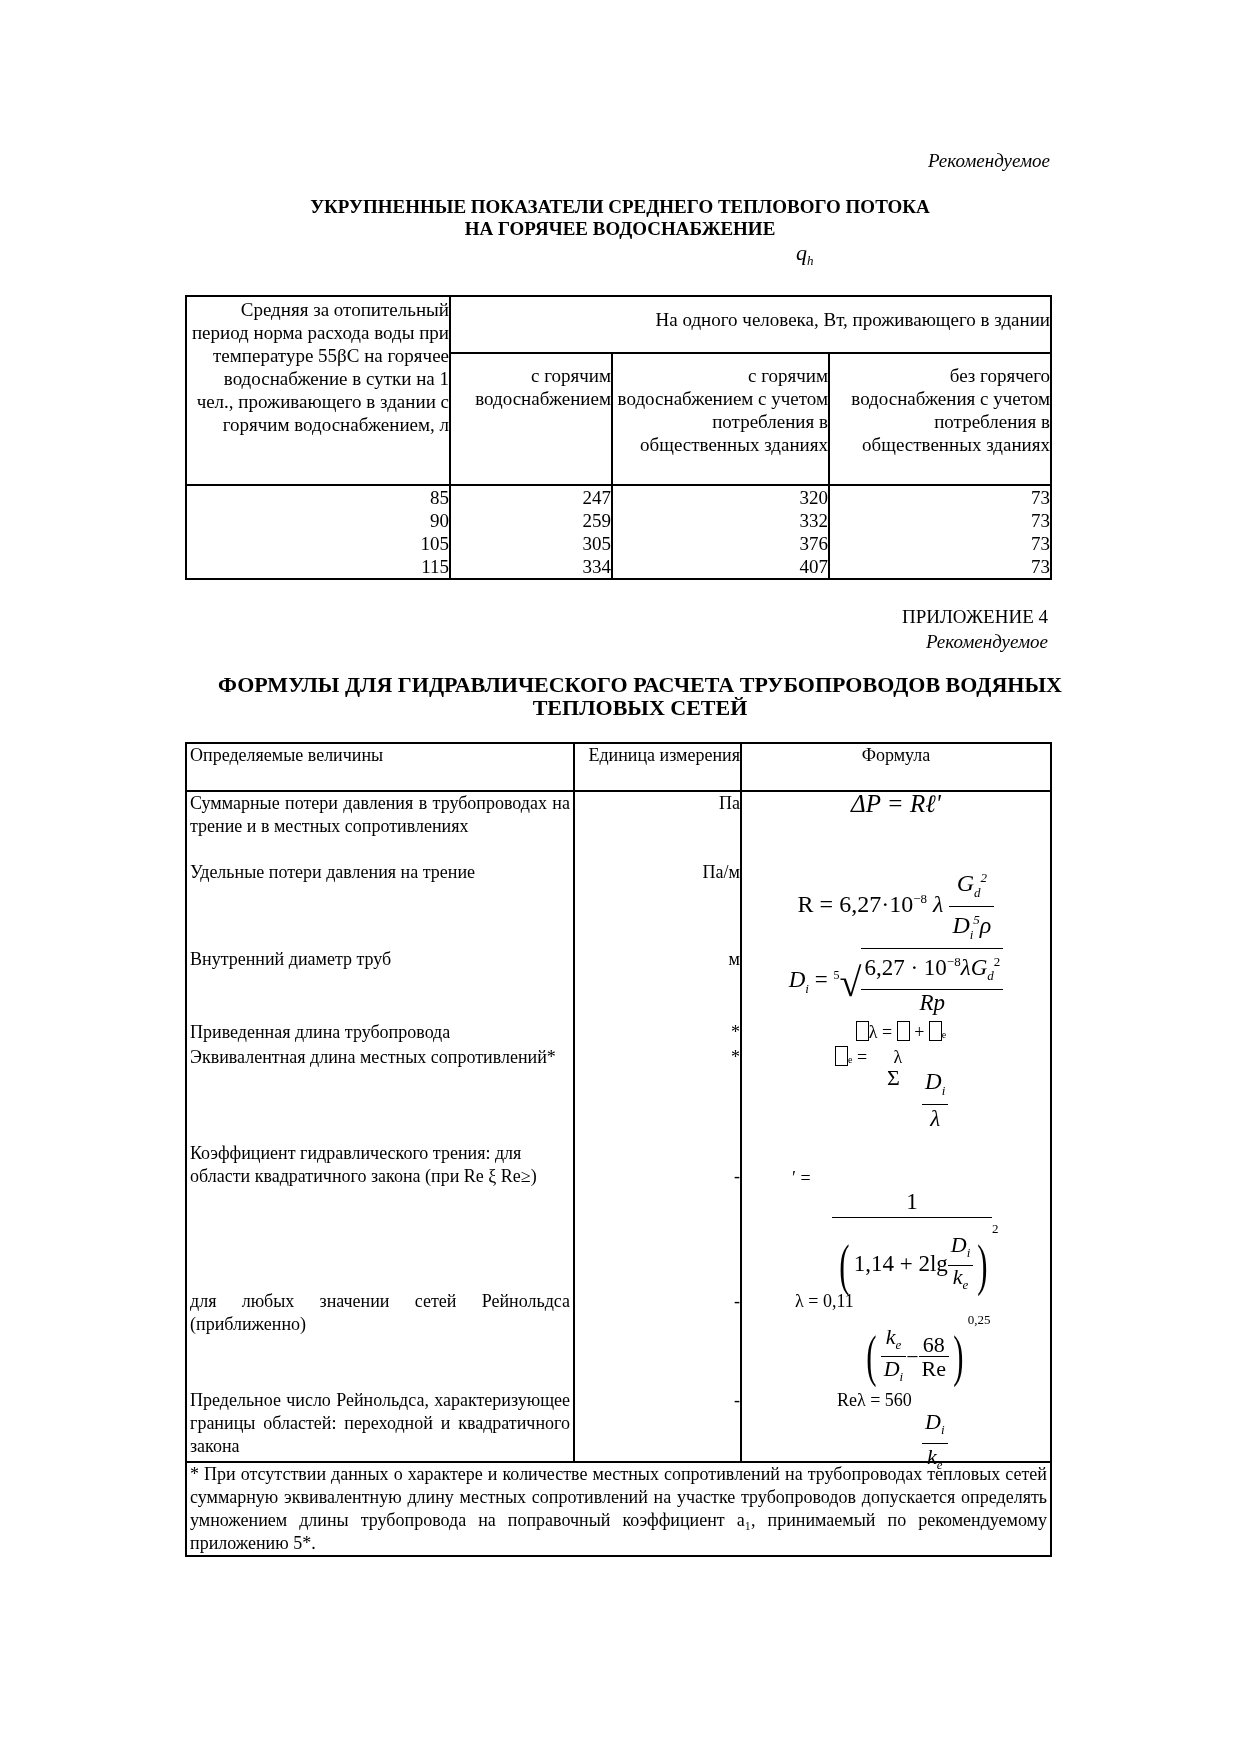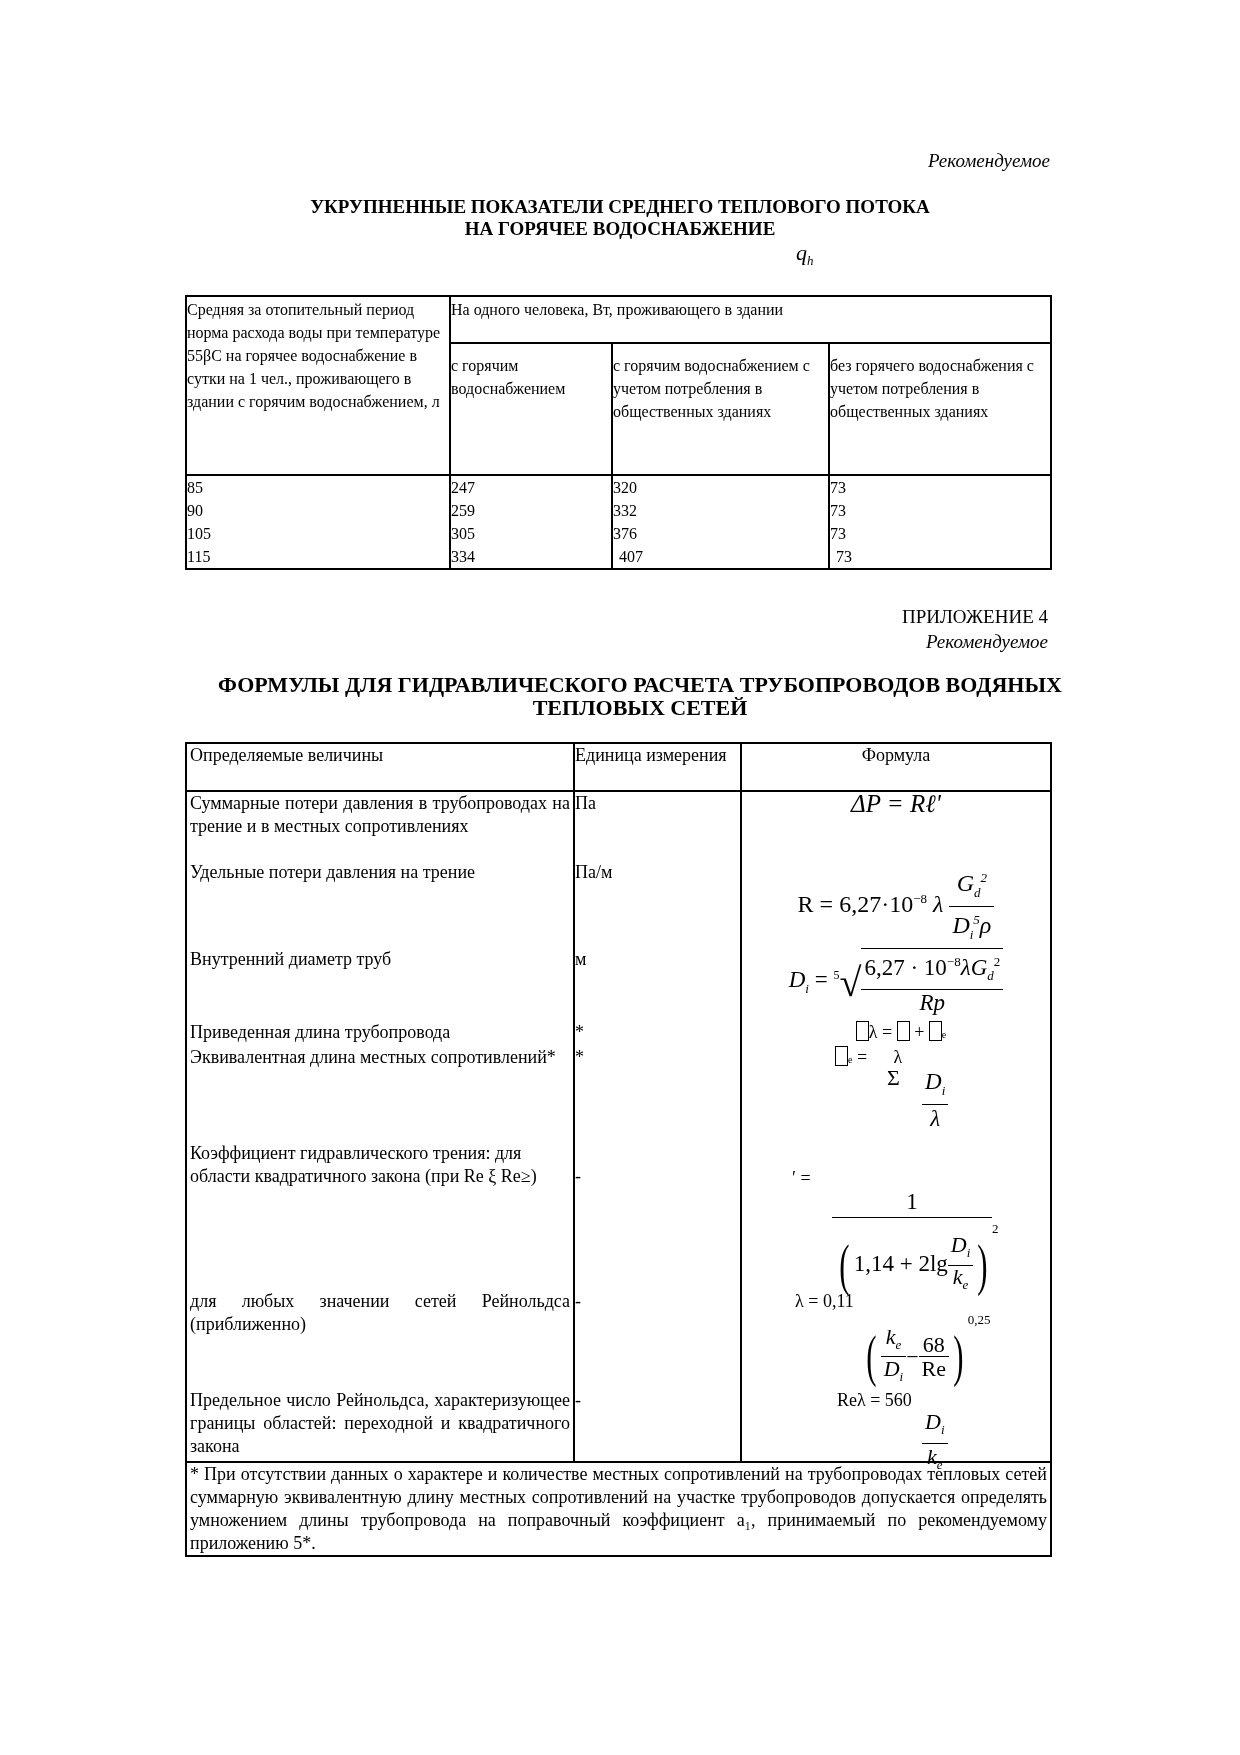--- a/index.html
+++ b/index.html
@@ -8,33 +8,33 @@
   .italic { font-style: italic; }
   .rec1 { left: 900px; top: 150px; width: 150px; text-align: right; font-style: italic; }
   .title1 { left: 200px; top: 196px; width: 840px; text-align: center; font-weight: bold; font-size: 19px; line-height: 22px; }
   .qh { left: 796px; top: 240px; font-style: italic; font-size: 22px; }
   .qh sub { font-size: 13px; }
 
   table { border-collapse: collapse; }
   td, th { border: 2px solid #000; padding: 0; vertical-align: top; font-weight: normal; }
 
   .t1 { left: 185px; top: 295px; width: 867px; }
-  .t1 td { font-size: 16px; line-height: 23px; text-align: left; }
+  .t1 td { font-size: 19px; line-height: 23px; text-align: right; }
   .t1 .hdr-left { width: 262px; height: 170px; padding-top: 1px; }
-  .t1 .hdr-top { height: 44px; padding-top: 1px; }
+  .t1 .hdr-top { height: 44px; padding-top: 11px; }
   .t1 .sub { height: 120px; padding-top: 10px; }
   .t1 .num td { border-top: 2px solid #000; line-height: 23px; padding-top: 0; }
 
   .app4 { left: 880px; top: 604px; width: 168px; text-align: right; font-size: 19px; line-height: 25px; }
   .title2 { left: 200px; top: 673px; width: 880px; text-align: center; font-weight: bold; font-size: 22px; line-height: 23px; }
 
   .t2 { left: 185px; top: 742px; width: 867px; }
   .t2 td { font-size: 18px; line-height: 23px; margin-top: 28px; }
   .t2 .c1 { width: 380px; text-align: justify; padding: 0 3px; }
-  .t2 .c2 { width: 165px; text-align: left; }
+  .t2 .c2 { width: 165px; text-align: right; }
   .t2 .c3 { text-align: center; position: relative; }
   .t2 .nob { border-top: none; border-bottom: none; }
   .t2 .foot { text-align: justify; padding: 0 3px; text-align-last: left; }
 
   .math { font-family: "Liberation Serif", serif; font-style: italic; }
   .frac { display: inline-block; vertical-align: middle; text-align: center; }
   .frac .n { display: block; border-bottom: 1.5px solid #000; padding: 0 3px; }
   .frac .d { display: block; padding: 0 3px; }
   .paren { font-size: 56px; font-style: normal; vertical-align: middle; font-weight: 100; transform: scaleX(0.55); display: inline-block; }
   .box { display: inline-block; width: 11px; height: 18px; border: 1px solid #000; vertical-align: -3px; }

